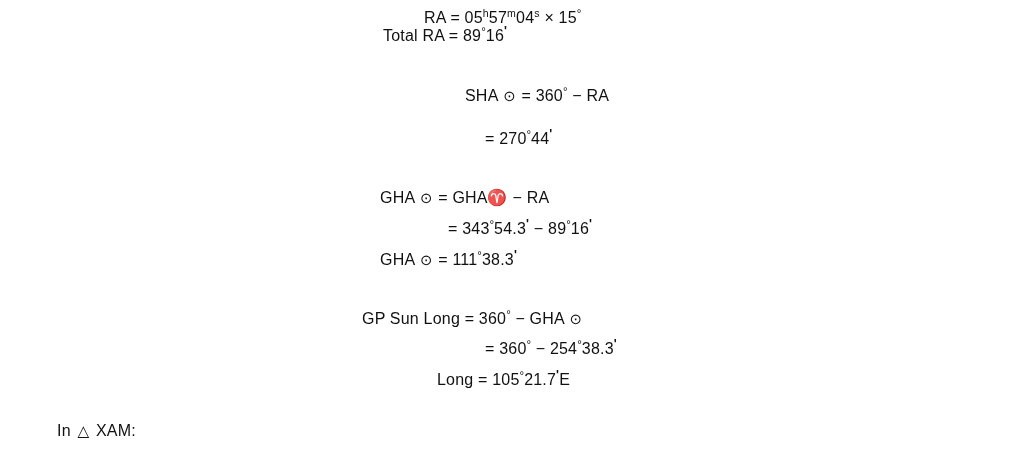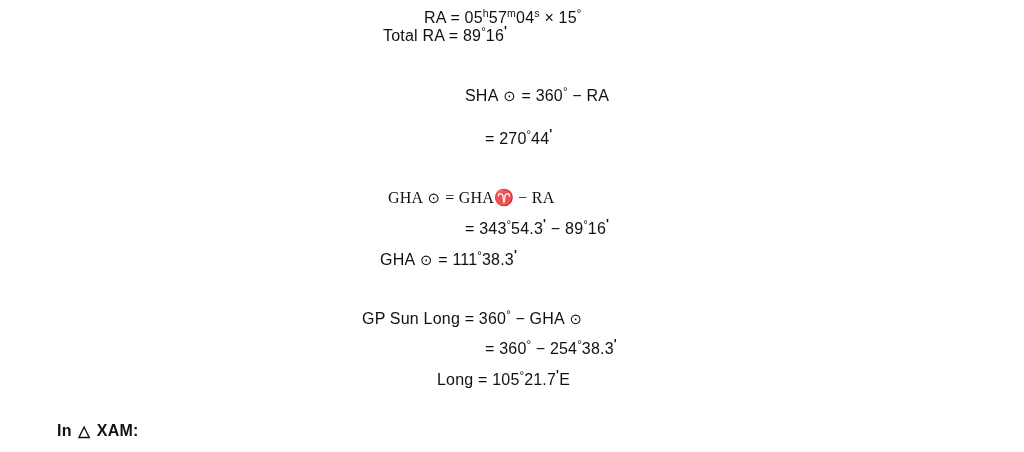--- a/index.html
+++ b/index.html
@@ -48,37 +48,37 @@
     font-weight: 700;
   }
   .sun {
     font-size: 0.92em;
     padding: 0 1px;
   }
   .aries {
     font-size: 1.0em;
   }
   .bold {
-    font-weight: 700;
+    font-weight: 400;
   }
   .tri {
     font-size: 0.95em;
     padding: 0 2px;
   }
 </style>
 </head>
 <body>
 
 <div class="sheet">
   <div id="lines-root">
       <div class="line math" style="left: 424px; top: 10px;"><span>RA = 05</span><sup>h</sup><span>57</span><sup>m</sup><span>04</span><sup>s</sup><span> × </span><span>15</span><span class="deg">°</span></div>
       <div class="line math" style="left: 383px; top: 28px;"><span>Total RA = 89</span><span class="deg">°</span><span>16</span><span class="prime">'</span></div>
       <div class="line math" style="left: 417px; top: 88px; margin-left: 48px;"><span>SHA </span><span class="sun">⊙</span><span> = 360</span><span class="deg">°</span><span> − RA</span></div>
       <div class="line math" style="left: 485px; top: 131px;"><span>= 270</span><span class="deg">°</span><span>44</span><span class="prime">'</span></div>
-      <div class="line math" style="left: 388px; top: 190px; font-family: Liberation Serif, serif;"><span>GHA </span><span class="sun">⊙</span><span> = GHA</span><span class="aries">♈</span><span> − RA</span></div>
-      <div class="line math" style="left: 448px; top: 221px; margin-left: 17px;"><span>= 343</span><span class="deg">°</span><span>54.3</span><span class="prime">'</span><span> − 89</span><span class="deg">°</span><span>16</span><span class="prime">'</span></div>
+      <div class="line math" style="left: 380px; top: 190px;"><span>GHA </span><span class="sun">⊙</span><span> = GHA</span><span class="aries">♈</span><span> − RA</span></div>
+      <div class="line math" style="left: 448px; top: 221px;"><span>= 343</span><span class="deg">°</span><span>54.3</span><span class="prime">'</span><span> − 89</span><span class="deg">°</span><span>16</span><span class="prime">'</span></div>
       <div class="line math" style="left: 380px; top: 252px;"><span>GHA </span><span class="sun">⊙</span><span> = 111</span><span class="deg">°</span><span>38.3</span><span class="prime">'</span></div>
       <div class="line math" style="left: 362px; top: 311px;"><span>GP Sun Long = 360</span><span class="deg">°</span><span> − GHA </span><span class="sun">⊙</span></div>
       <div class="line math" style="left: 485px; top: 341px;"><span>= 360</span><span class="deg">°</span><span> − 254</span><span class="deg">°</span><span>38.3</span><span class="prime">'</span></div>
       <div class="line math" style="left: 437px; top: 372px;"><span>Long = 105</span><span class="deg">°</span><span>21.7</span><span class="prime">'</span><span>E</span></div>
       <div class="line math" style="left: 57px; top: 423px;"><span class="bold">In </span><span class="bold tri">△</span><span class="bold"> XAM:</span></div>
     </div>
 </div>
 
 </body></html>

